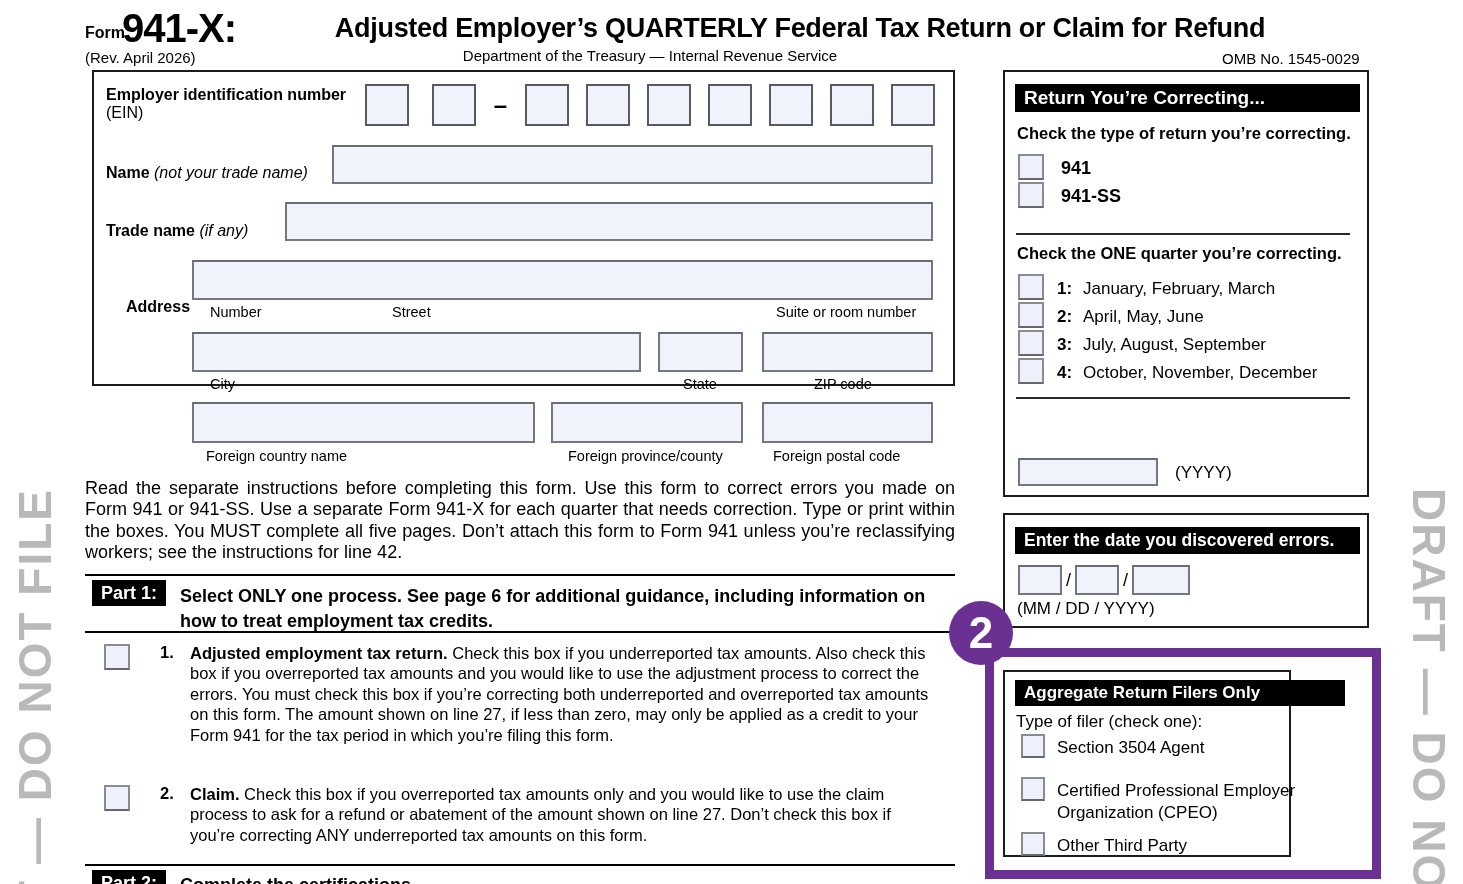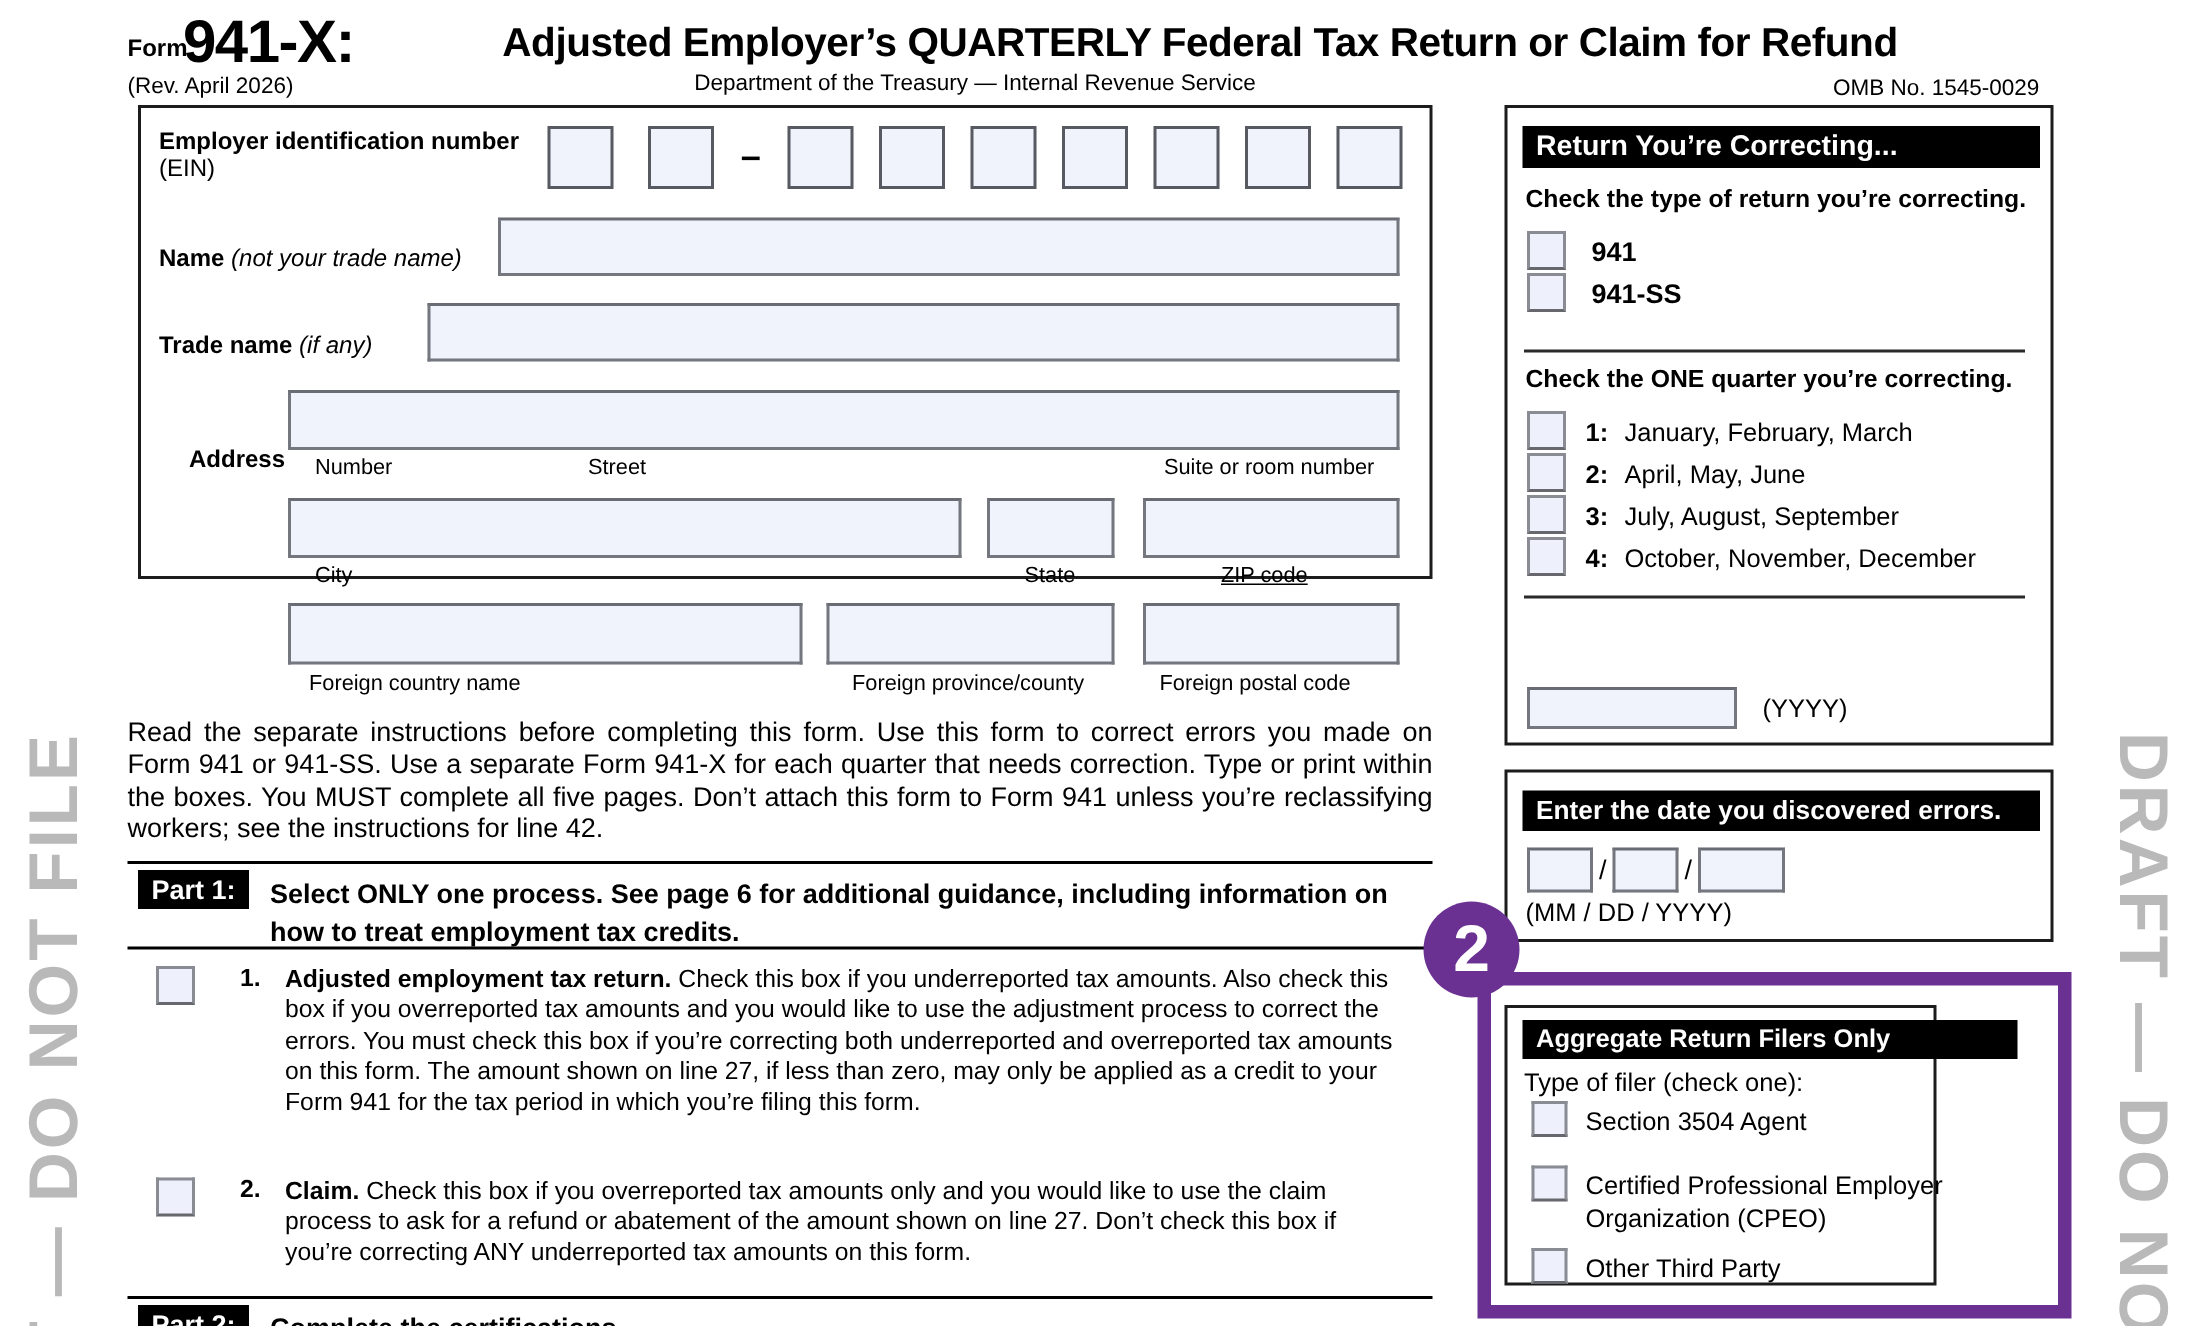--- a/index.html
+++ b/index.html
@@ -115,21 +115,21 @@
     <div class="abs field" style="left:98px; top:188px; width:741px; height:40px;"></div>
     <span class="sublbl" style="left:116px; top:232px;">Number</span>
     <span class="sublbl" style="left:298px; top:232px;">Street</span>
     <span class="sublbl" style="left:682px; top:232px;">Suite or room number</span>
 
     <div class="abs field" style="left:98px; top:260px; width:449px; height:40px;"></div>
     <div class="abs field" style="left:564px; top:260px; width:85px; height:40px;"></div>
     <div class="abs field" style="left:668px; top:260px; width:171px; height:40px;"></div>
     <span class="sublbl" style="left:116px; top:304px;">City</span>
     <span class="sublbl" style="left:589px; top:304px;">State</span>
-    <span class="sublbl" style="left:720px; top:304px;text-decoration:underline;">ZIP code</span>
+    <span class="sublbl" style="left:720px; top:304px;">ZIP code</span>
 
     <div class="abs field" style="left:98px; top:330px; width:343px; height:41px;"></div>
     <div class="abs field" style="left:457px; top:330px; width:192px; height:41px;"></div>
     <div class="abs field" style="left:668px; top:330px; width:171px; height:41px;"></div>
     <span class="sublbl" style="left:112px; top:376px;">Foreign country name</span>
     <span class="sublbl" style="left:474px; top:376px;">Foreign province/county</span>
     <span class="sublbl" style="left:679px; top:376px;">Foreign postal code</span>
   </div>
 
   <div class="abs panel" id="panel-correcting">

